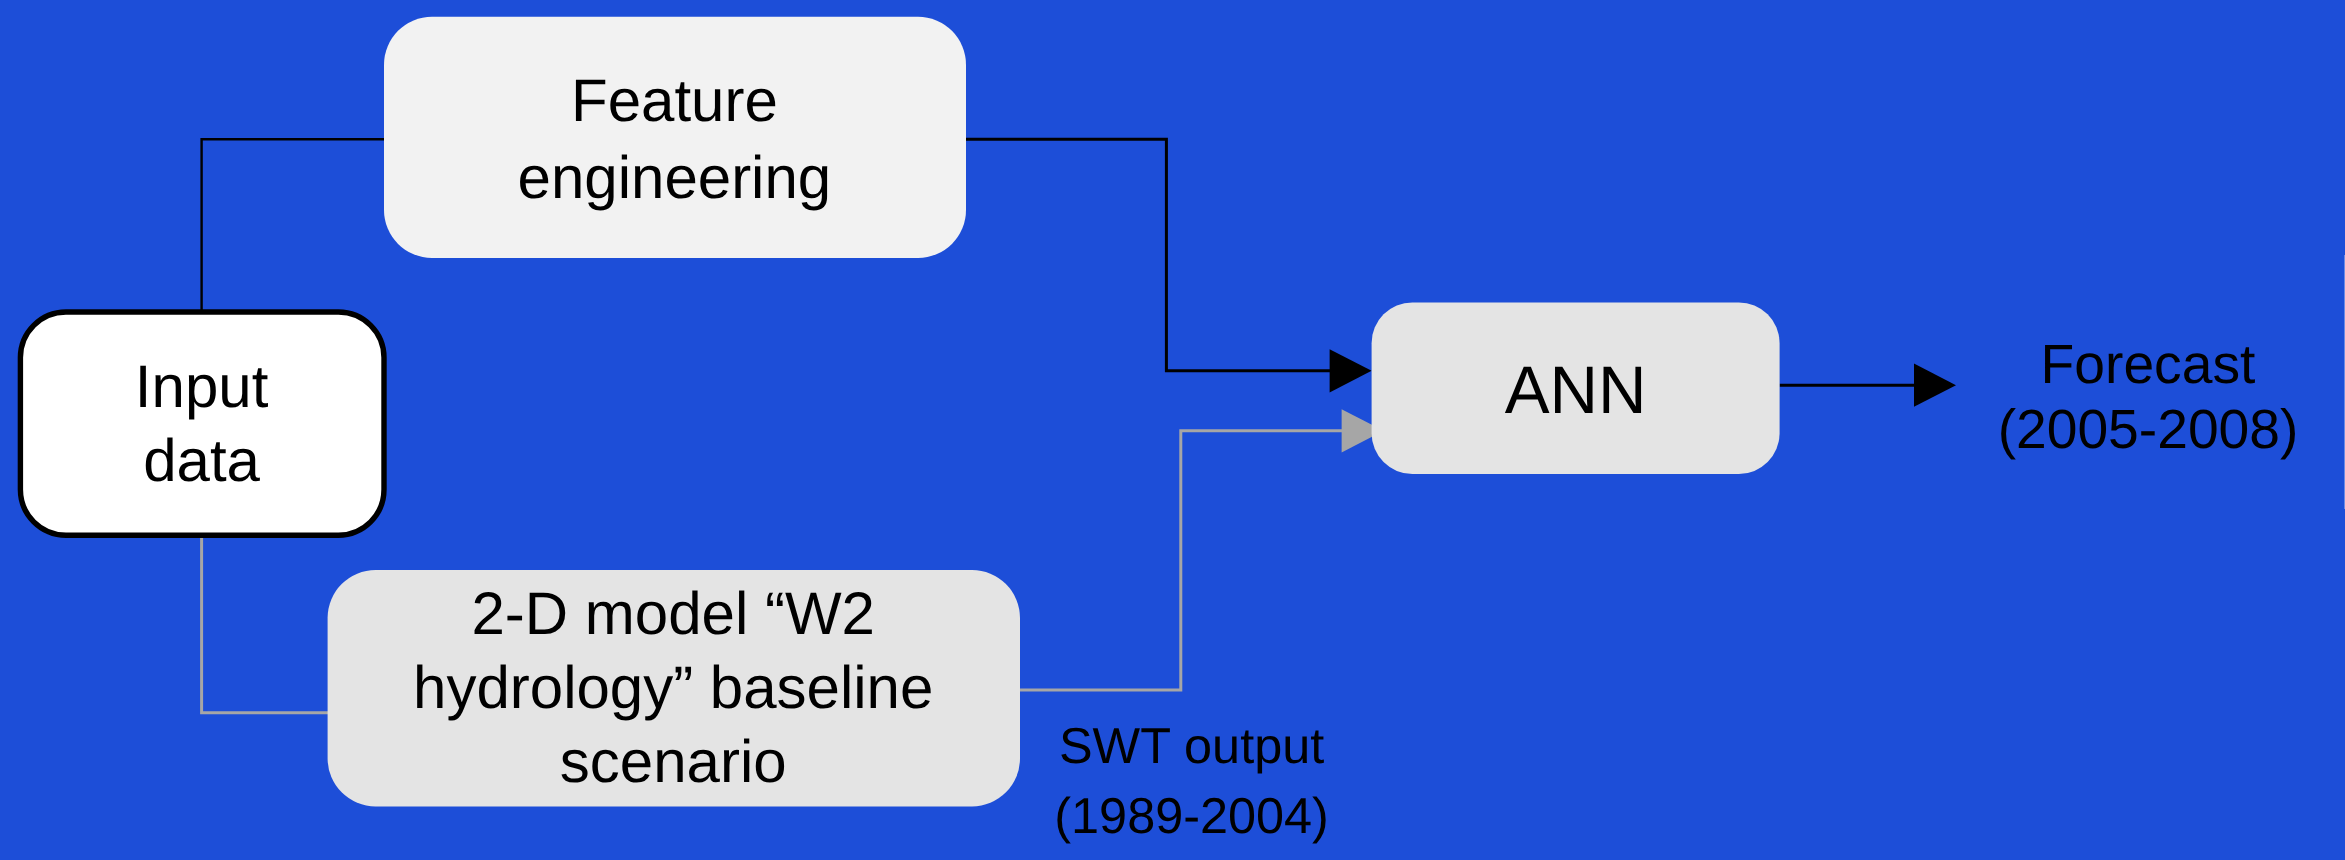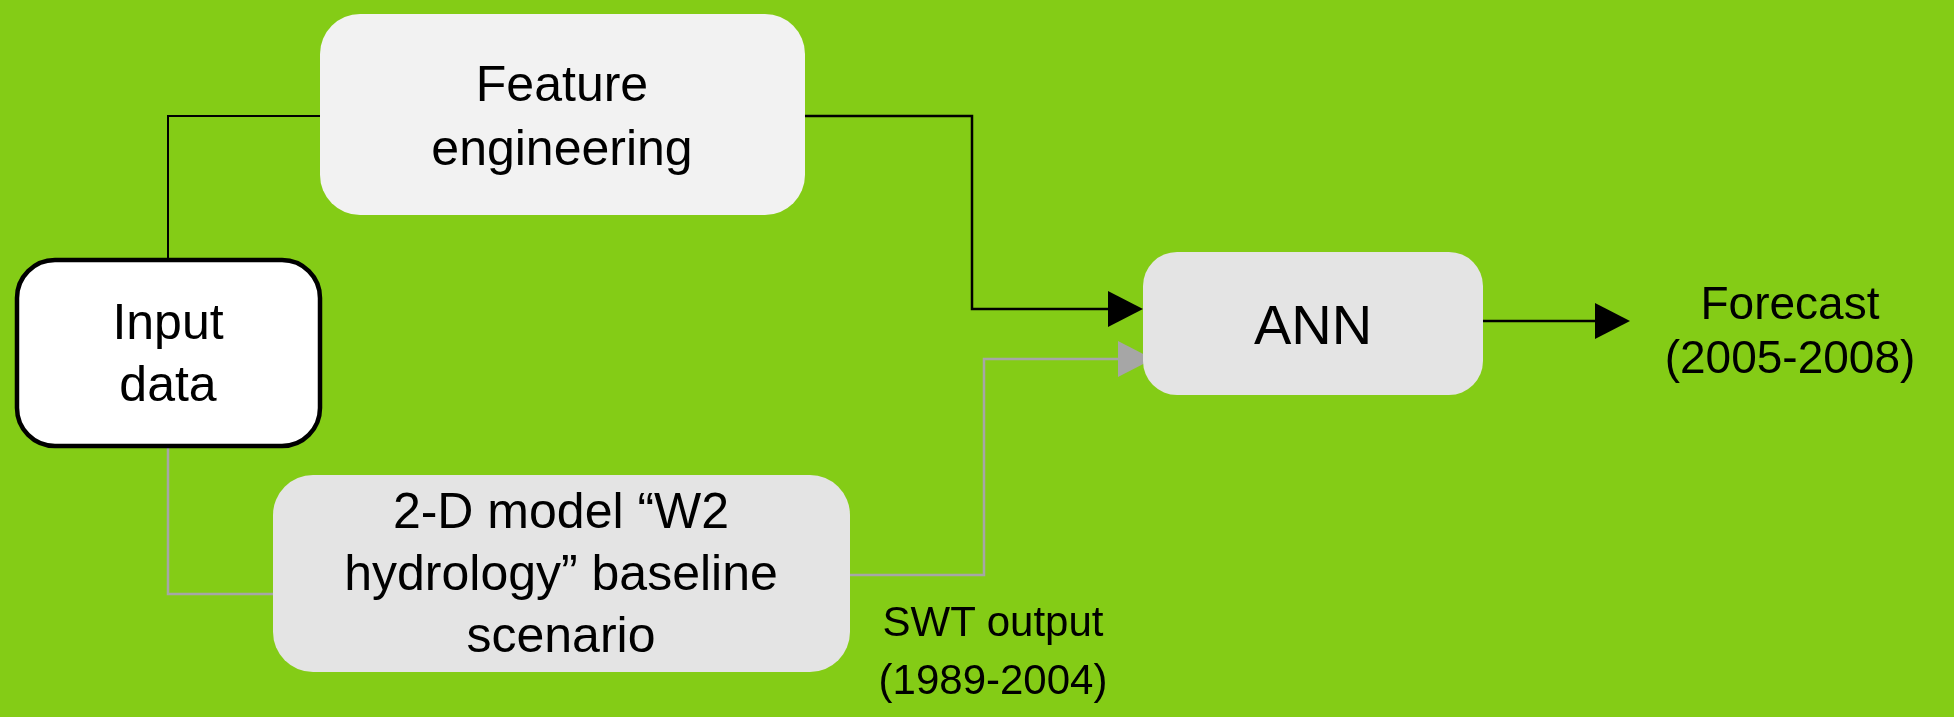--- a/index.html
+++ b/index.html
@@ -4,21 +4,21 @@
 <style>
   html, body {
     margin: 0;
     padding: 0;
     background: #ffffff;
   }
   .canvas {
     position: relative;
     width: 1954px;
     height: 717px;
-    background: #84cc16;
+    background: #1d4ed8;
     overflow: hidden;
   }
   svg text {
     font-family: "Liberation Sans", sans-serif;
     fill: #000000;
   }
   .node-text   { font-size: 50px; }
   .ann-text    { font-size: 56px; }
   .out-text    { font-size: 46px; }
   .edge-text   { font-size: 42px; }

